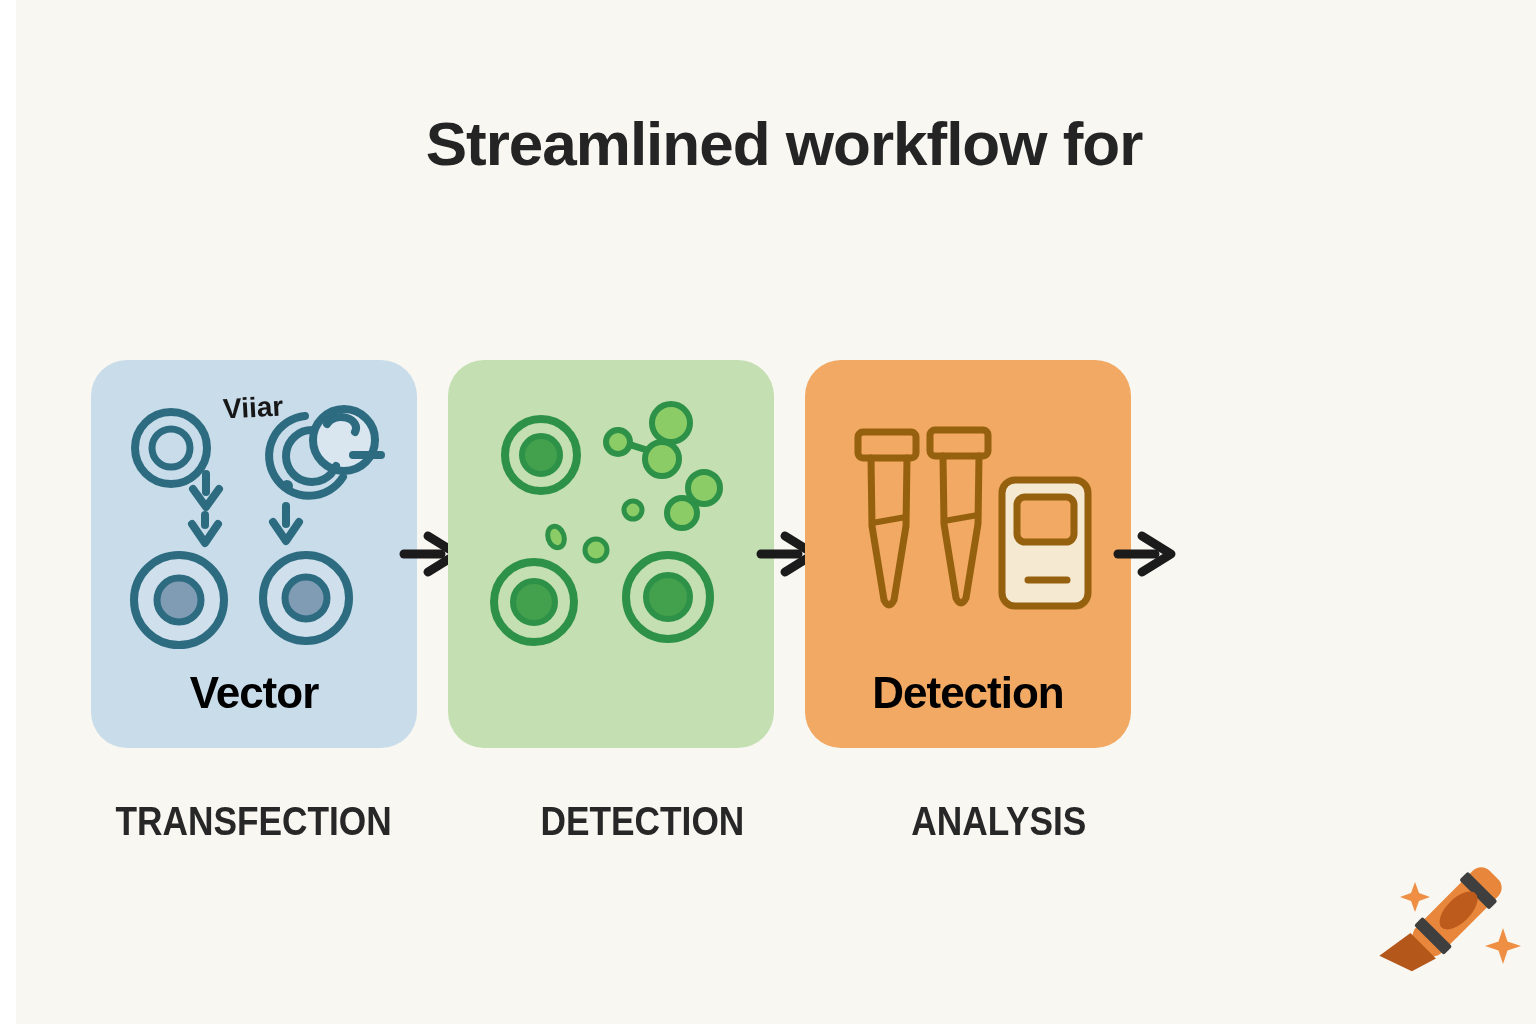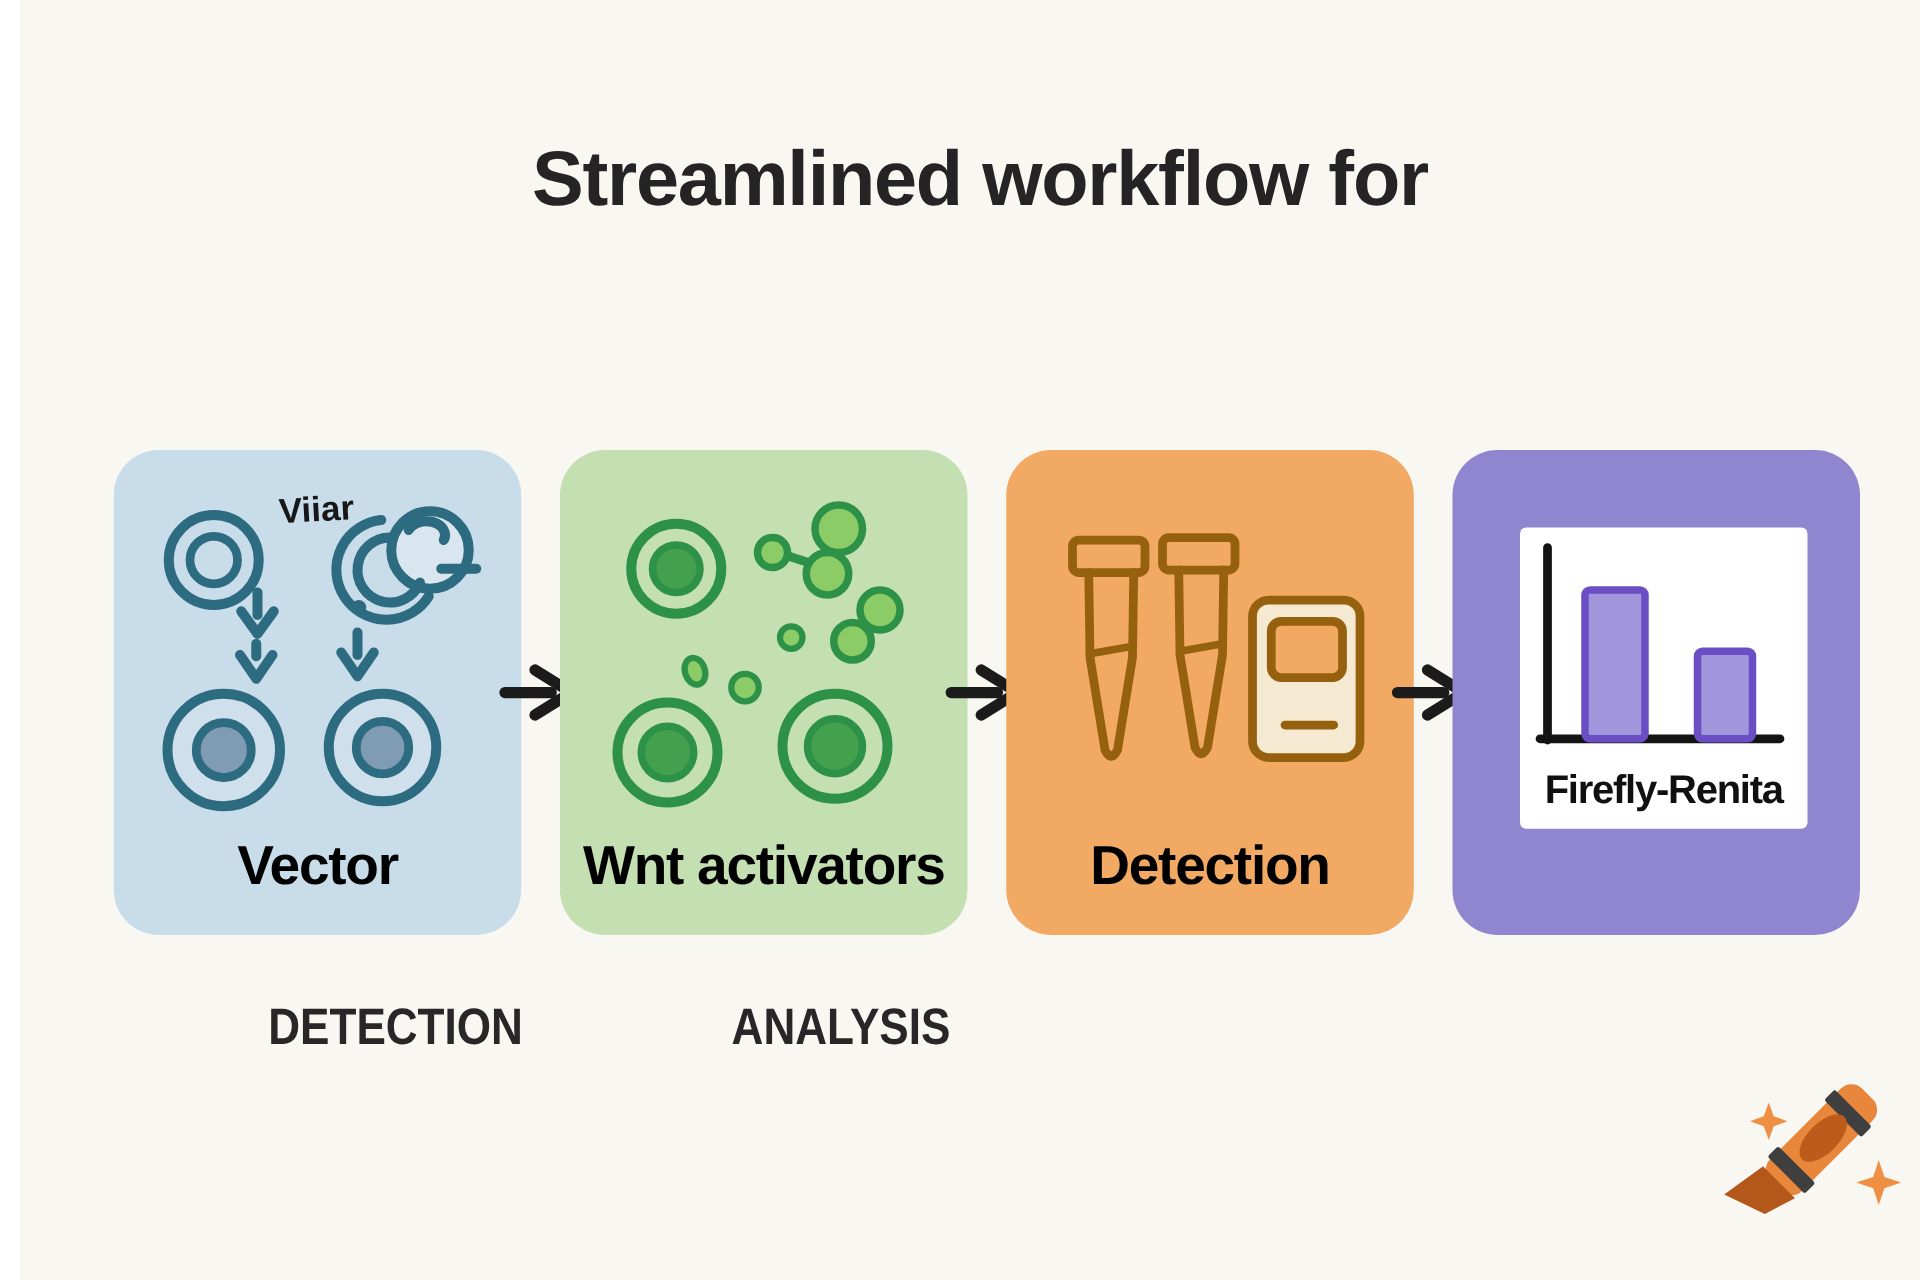--- a/index.html
+++ b/index.html
@@ -135,21 +135,20 @@
         </g>
         <g>
           <circle class="sgr" cx="86" cy="242" r="40" stroke-width="8"></circle>
           <circle class="sgr nucg" cx="86" cy="242" r="21" stroke-width="6"></circle>
         </g>
         <g>
           <circle class="sgr" cx="220" cy="237" r="42" stroke-width="8"></circle>
           <circle class="sgr nucg" cx="220" cy="237" r="22" stroke-width="6"></circle>
         </g>
       </svg>
-      <div class="caption">Wnt activators</div>
     </section>
 
     <div class="gapArrow">
       <svg class="arrow-svg" width="64" height="48" viewBox="0 0 64 48">
         <line class="arrowstroke" x1="3" y1="24" x2="40" y2="24" stroke-width="9"></line>
         <polyline class="arrowstroke" points="27,6 56,24 27,42" stroke-width="9"></polyline>
       </svg>
     </div>
 
     <section class="panel p2">
@@ -173,35 +172,27 @@
       <div class="caption">Detection</div>
     </section>
 
     <div class="gapArrow">
       <svg class="arrow-svg" width="64" height="48" viewBox="0 0 64 48">
         <line class="arrowstroke" x1="3" y1="24" x2="40" y2="24" stroke-width="9"></line>
         <polyline class="arrowstroke" points="27,6 56,24 27,42" stroke-width="9"></polyline>
       </svg>
     </div>
 
-    <section class="panel p3">
-      <div class="card">
-        <svg width="230" height="186" viewBox="0 0 230 186">
-          <line class="axis" x1="22" y1="16" x2="22" y2="170" stroke-width="7"></line>
-          <line class="axis" x1="16" y1="169" x2="208" y2="169" stroke-width="7"></line>
-          <rect class="bar" x="52" y="50" width="48" height="119" rx="4" stroke-width="6"></rect>
-          <rect class="bar" x="142" y="99" width="44" height="70" rx="4" stroke-width="6"></rect>
-        </svg>
-        <div class="caption2">Firefly-Renita</div>
-      </div>
-    </section>
 
   </div>
 
   <div class="stages">
+    <div class="stage">
+      <span class="squeeze">TRANSFECTION</span>
+    </div>
     <div class="gap2"></div>
     <div class="gap2"></div>
     <div class="stage">
       <span class="squeeze">DETECTION</span>
     </div>
     <div class="gap2"></div>
     <div class="stage">
       <span class="squeeze">ANALYSIS</span>
     </div>
   </div>

